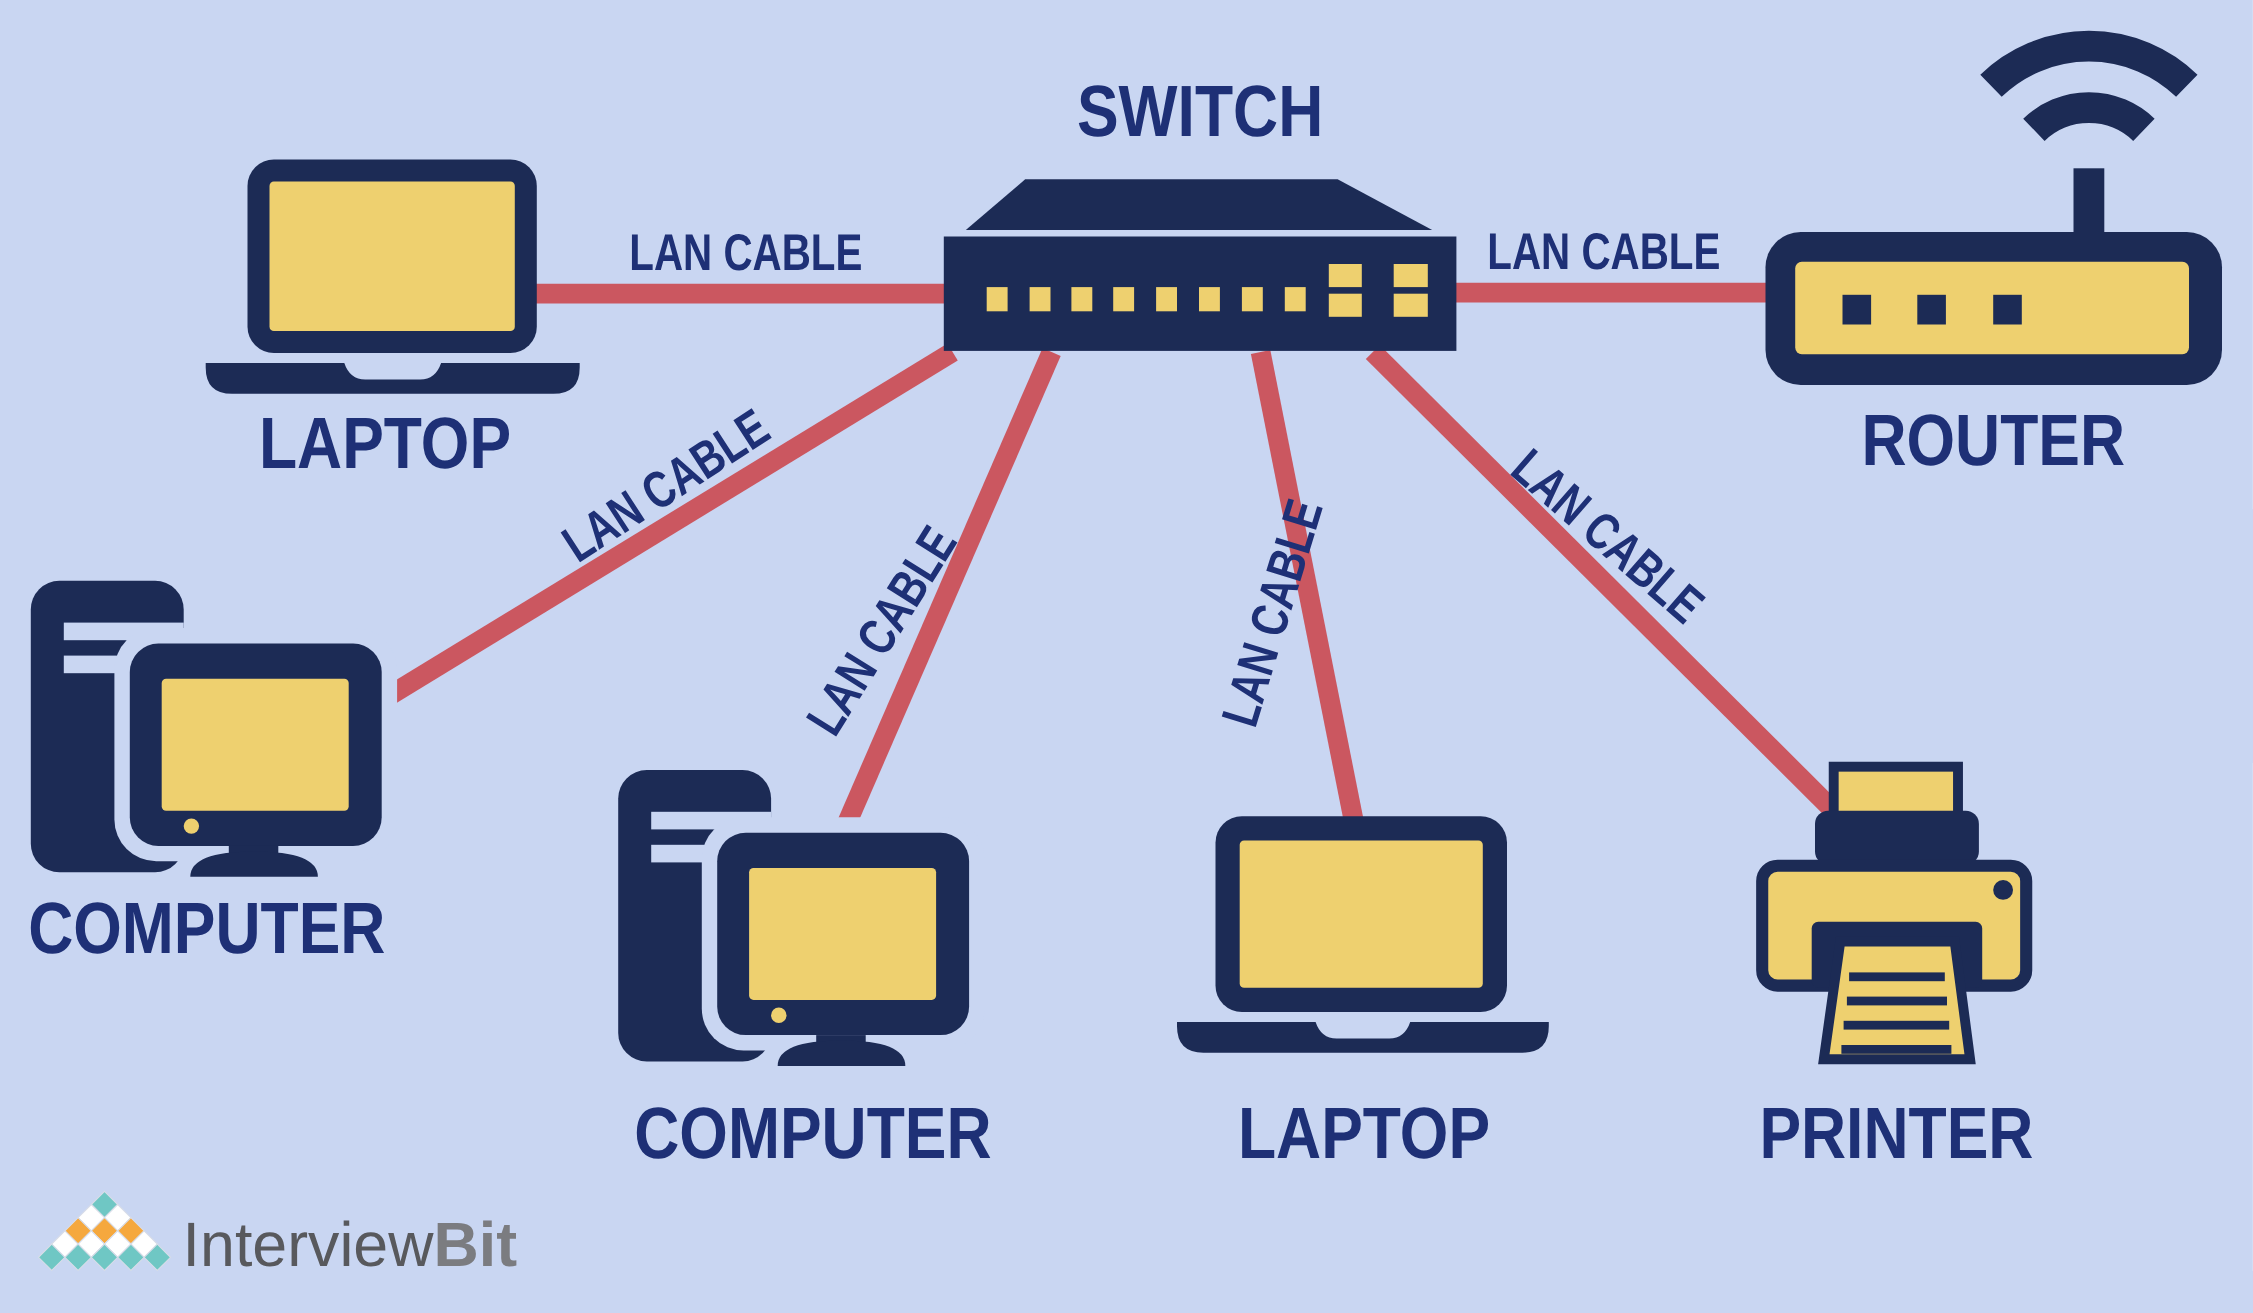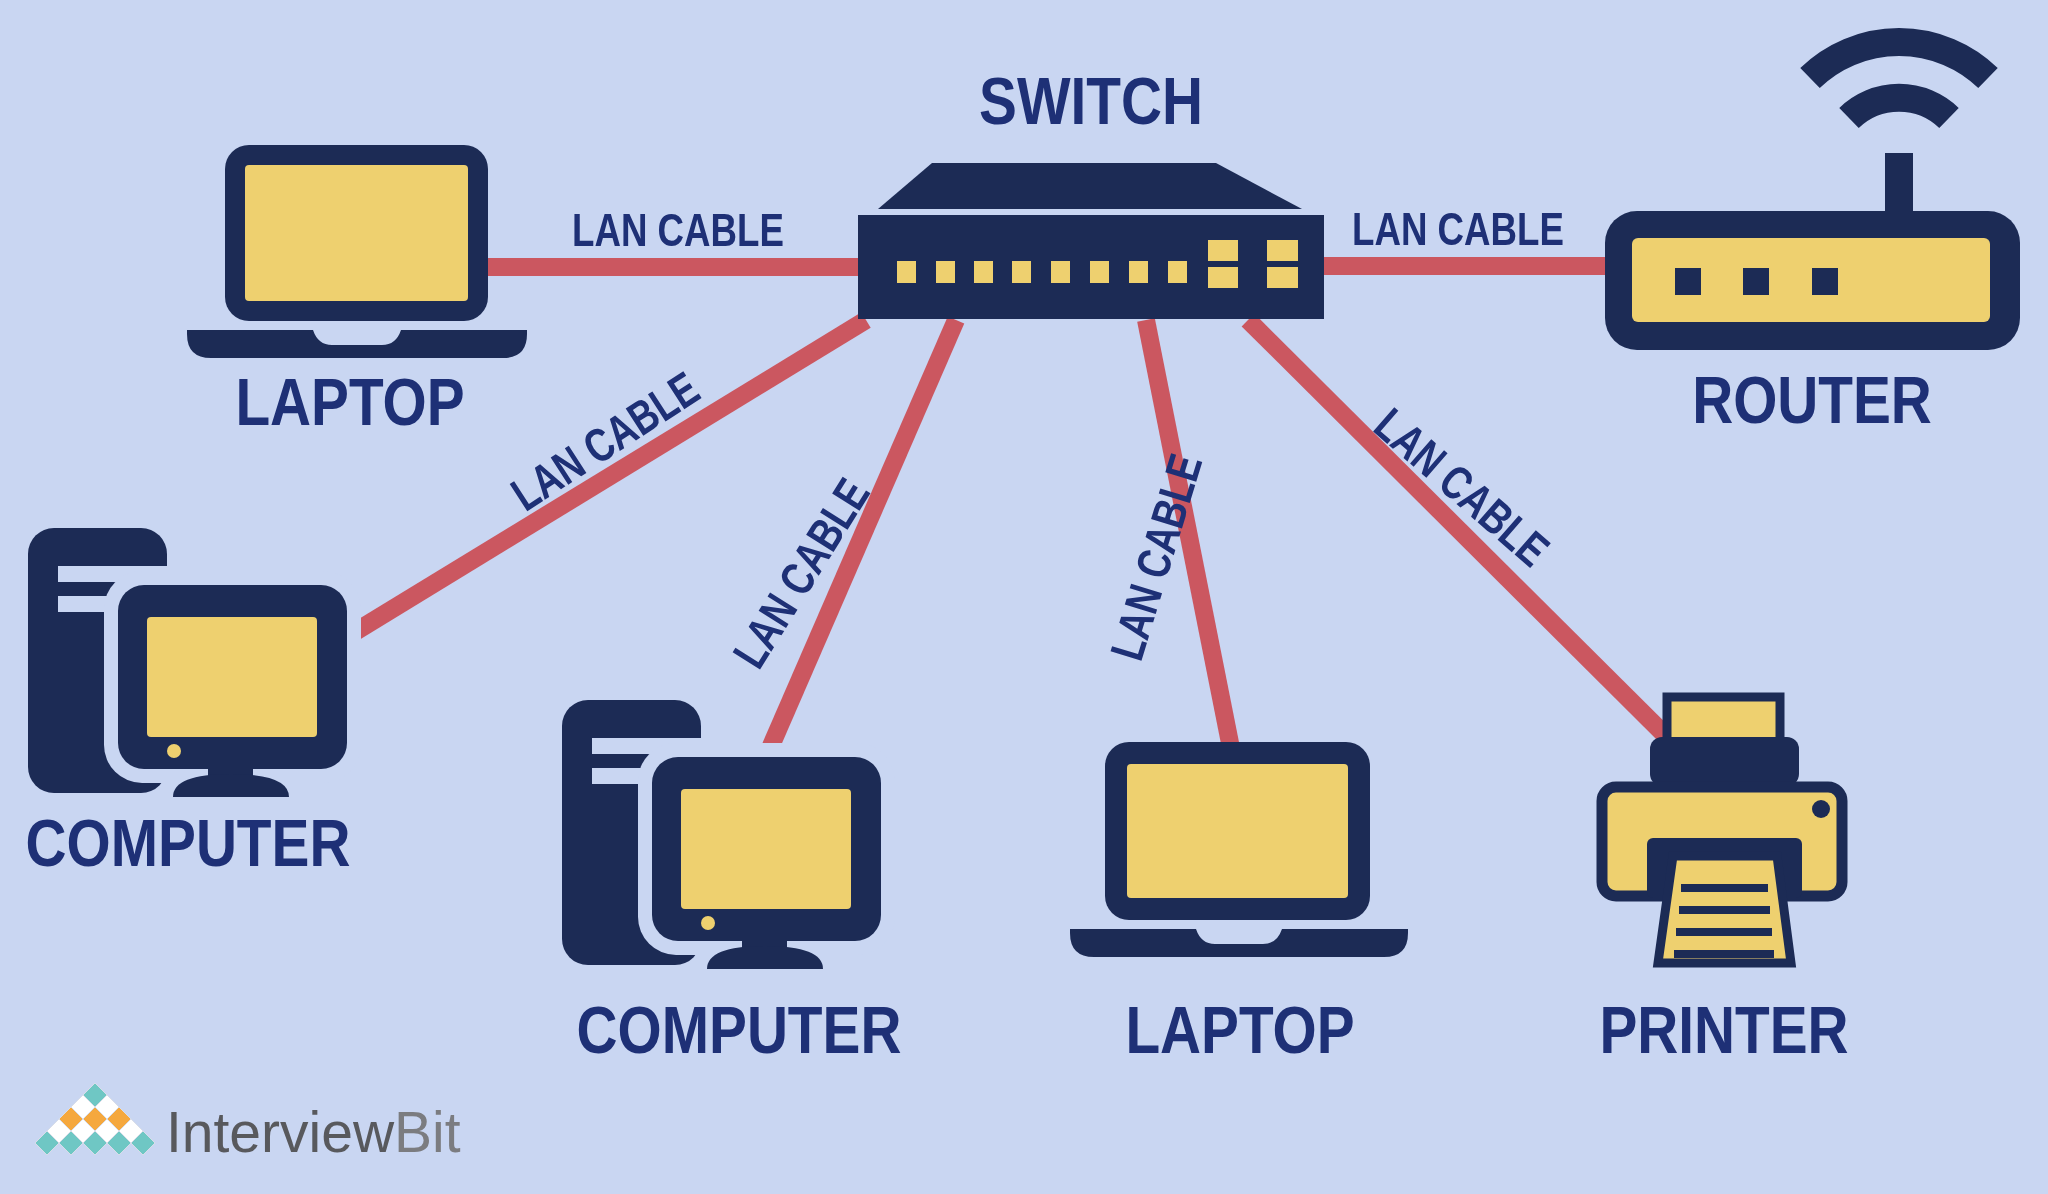--- a/index.html
+++ b/index.html
@@ -55,21 +55,21 @@
   .p-lan6{left:1462px;top:487px;}
 
   .logo-text{
     position:absolute;
     left:166px;top:1096px;
     font-size:57px;
     line-height:72px;
     white-space:nowrap;
   }
   .logo-bold{font-weight:normal;color:#58595d;}
-  .logo-light{font-weight:normal;color:#7b7c80;}
+  .logo-light{font-weight:bold;color:#7b7c80;}
 </style>
 </head>
 <body>
 
 <div class="stage">
 
   <svg class="art" viewBox="0 0 2048 1194">
 
     <g>
       <line class="cable" x1="480" y1="267" x2="870" y2="267"></line>

